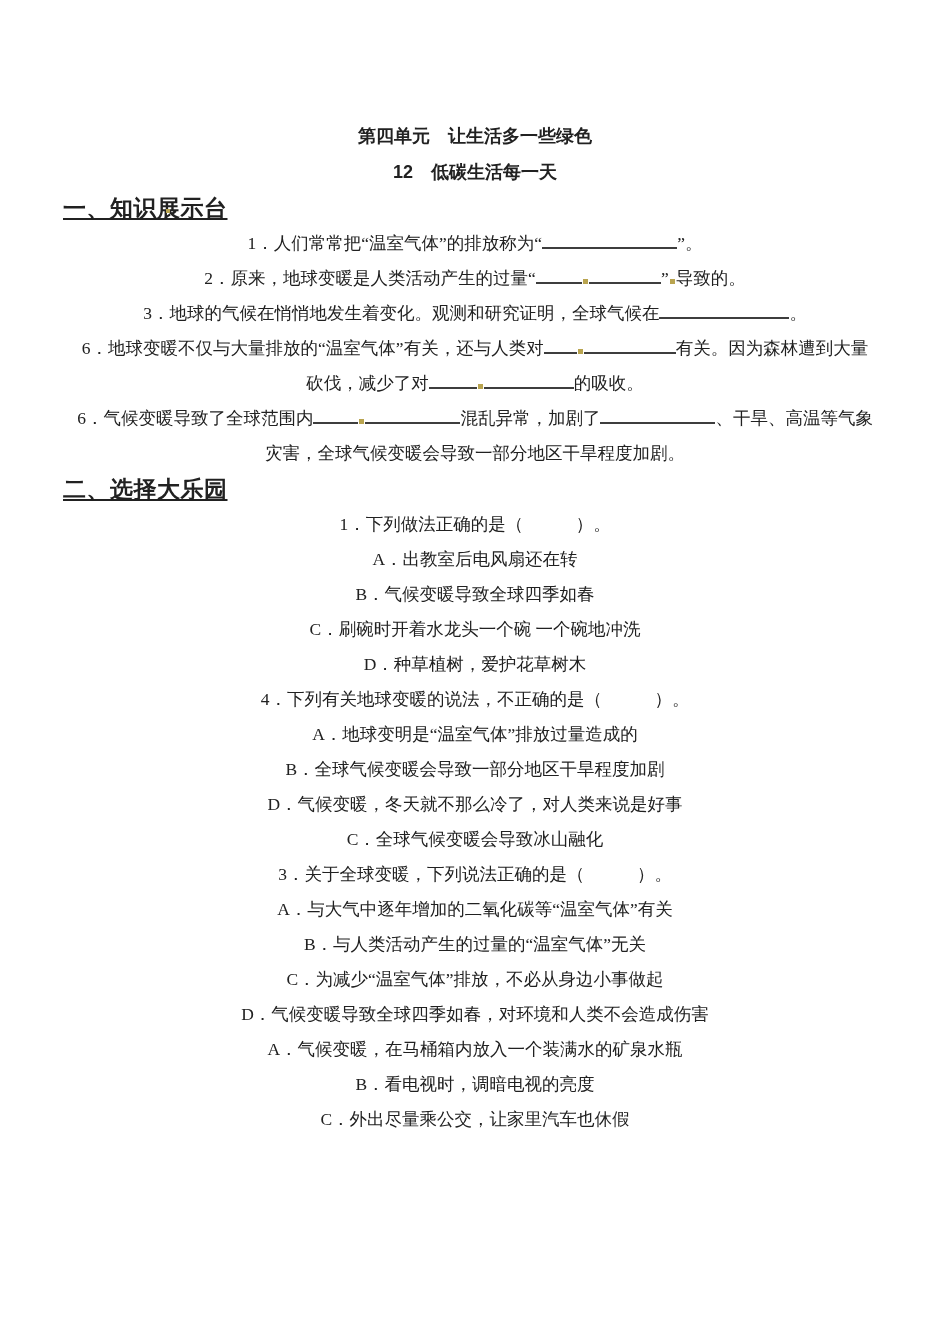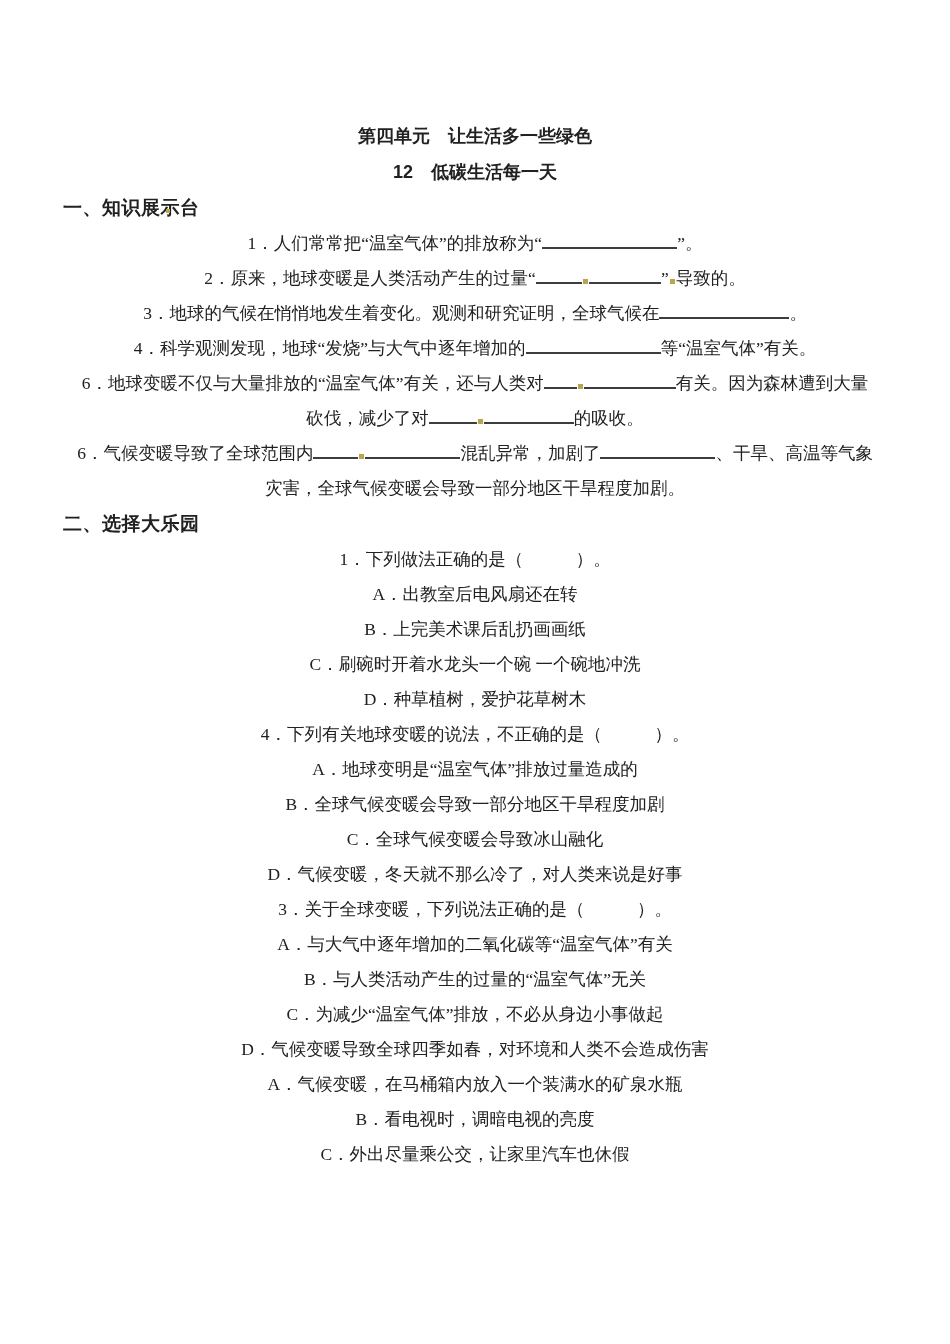--- a/index.html
+++ b/index.html
@@ -24,24 +24,25 @@
   }
   .title {
     text-align: center;
     font-weight: bold;
     font-size: 18px;
     line-height: 36px;
     font-family: "Liberation Sans", "DejaVu Sans", sans-serif;
   }
   .section-heading {
     font-weight: bold;
-    font-size: 19px;
+    font-size: 23px;
     line-height: 36px;
     letter-spacing: 0.5px;
     font-family: "Liberation Sans", "DejaVu Sans", sans-serif;
+    text-decoration: underline;
   }
   .line {
     font-size: 17.5px;
     line-height: 35px;
     white-space: nowrap;
     text-align: center;
   }
   .blank {
     display: inline-block;
     height: 0.9em;
@@ -64,39 +65,38 @@
 
 <div class="page">
   <div class="title">第四单元　让生活多一些绿色</div>
   <div class="title">12　低碳生活每一天</div>
 
   <div class="section-heading">一、知识展示台</div>
   <div id="fill-lines">
       <div class="line"><span>1．人们常常把“温室气体”的排放称为“</span><span class="blank" style="width: 135px;"></span><span>”。</span></div>
       <div class="line"><span>2．原来，地球变暖是人类活动产生的过量“</span><span class="blank" style="width: 46px;"></span><span class="dot"></span><span class="blank" style="width: 72px;"></span><span>”</span><span class="dot"></span><span>导致的。</span></div>
       <div class="line"><span>3．地球的气候在悄悄地发生着变化。观测和研究证明，全球气候在</span><span class="blank" style="width: 130px;"></span><span>。</span></div>
-      <div class="line"><span>4．科学观测发现，地球“发烧”与大气中逐年增加的</span><span class="blank" style="width: 135px;"></span><span>等“温室气体”有关。</span></div>
       <div class="line"><span>6．地球变暖不仅与大量排放的“温室气体”有关，还与人类对</span><span class="blank" style="width: 33px;"></span><span class="dot"></span><span class="blank" style="width: 92px;"></span><span>有关。因为森林遭到大量</span></div>
       <div class="line"><span>砍伐，减少了对</span><span class="blank" style="width: 48px;"></span><span class="dot"></span><span class="blank" style="width: 90px;"></span><span>的吸收。</span></div>
       <div class="line"><span>6．气候变暖导致了全球范围内</span><span class="blank" style="width: 45px;"></span><span class="dot"></span><span class="blank" style="width: 95px;"></span><span>混乱异常，加剧了</span><span class="blank" style="width: 115px;"></span><span>、干旱、高温等气象</span></div>
       <div class="line"><span>灾害，全球气候变暖会导致一部分地区干旱程度加剧。</span></div>
     </div>
 
   <div class="section-heading">二、选择大乐园</div>
   <div id="mc-questions">
       <div class="line">1．下列做法正确的是（　　　）。</div>
       <div class="line">A．出教室后电风扇还在转</div>
-      <div class="line">B．上完美术课后乱扔画画纸</div>
+      <div class="line">B．气候变暖导致全球四季如春</div>
       <div class="line">C．刷碗时开着水龙头一个碗 一个碗地冲洗</div>
       <div class="line">D．种草植树，爱护花草树木</div>
       <div class="line">4．下列有关地球变暖的说法，不正确的是（　　　）。</div>
       <div class="line">A．地球变明是“温室气体”排放过量造成的</div>
       <div class="line">B．全球气候变暖会导致一部分地区干旱程度加剧</div>
+      <div class="line">D．气候变暖，冬天就不那么冷了，对人类来说是好事</div>
       <div class="line">C．全球气候变暖会导致冰山融化</div>
-      <div class="line">D．气候变暖，冬天就不那么冷了，对人类来说是好事</div>
       <div class="line">3．关于全球变暖，下列说法正确的是（　　　）。</div>
       <div class="line">A．与大气中逐年增加的二氧化碳等“温室气体”有关</div>
       <div class="line">B．与人类活动产生的过量的“温室气体”无关</div>
       <div class="line">C．为减少“温室气体”排放，不必从身边小事做起</div>
       <div class="line">D．气候变暖导致全球四季如春，对环境和人类不会造成伤害</div>
       <div class="line">A．气候变暖，在马桶箱内放入一个装满水的矿泉水瓶</div>
       <div class="line">B．看电视时，调暗电视的亮度</div>
       <div class="line">C．外出尽量乘公交，让家里汽车也休假</div>
     </div>
 

